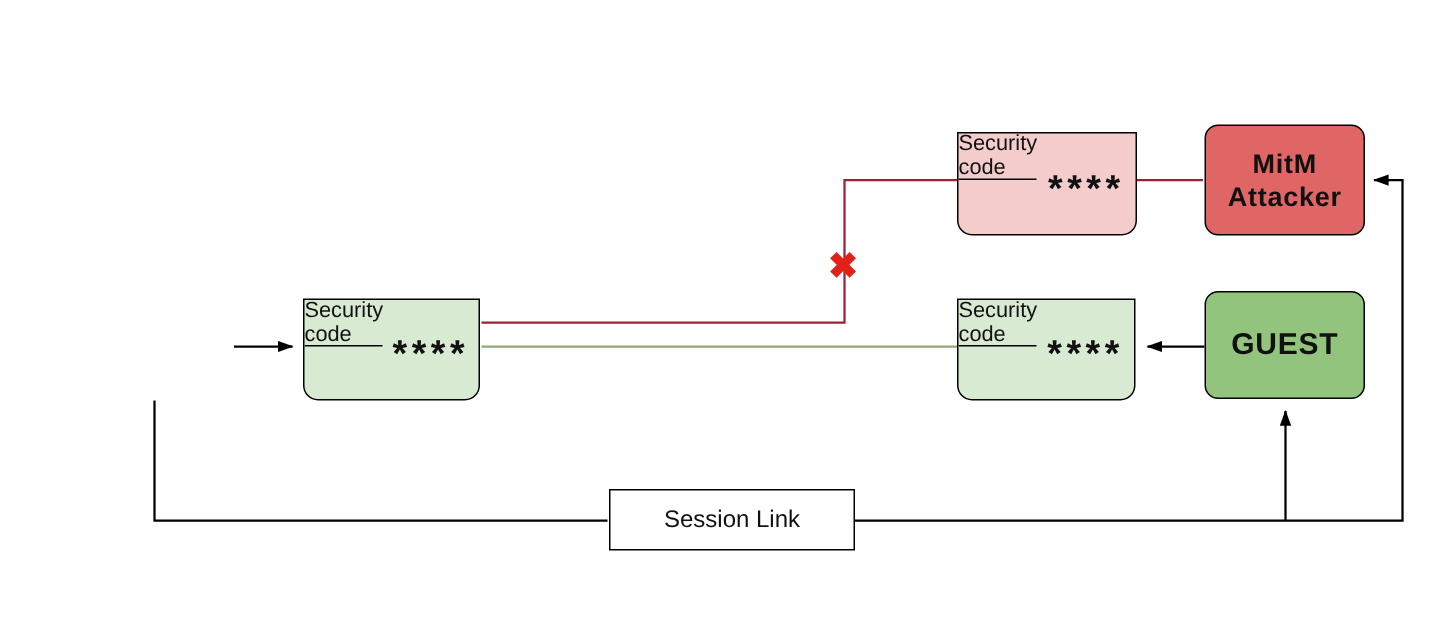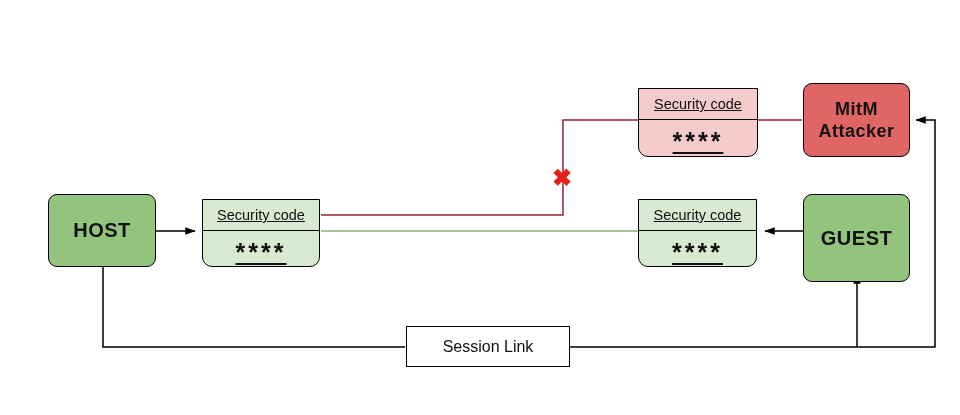--- a/index.html
+++ b/index.html
@@ -28,33 +28,32 @@
     justify-content: center;
     text-align: center;
     font-weight: bold;
     font-size: 20px;
     letter-spacing: 0.5px;
   }
   .node-green { background: var(--node-green, #93c47d); }
   .node-red   { background: var(--node-red, #e06666); font-size: 18px; line-height: 1.25; padding: 0 8px; }
 
   .node-host    { left: 48px;  top: 194px; width: 108px; height: 73px; }
-  .node-guest   { left: 803px; top: 194px; width: 107px; height: 88px; }
+  .node-guest   { left: 803px; top: 194px; width: 107px; height: 72px; }
   .node-attacker{ left: 803px; top: 83px;  width: 107px; height: 74px; }
 
   .code-box {
     position: absolute;
     z-index: 2;
     box-sizing: border-box;
     border: 1px solid var(--border-black, #000000);
     border-radius: 0 0 10px 10px;
     display: flex;
-    flex-direction: column;
+    flex-direction: row;
     overflow: hidden;
-    text-decoration: underline;
   }
   .code-green { background: var(--code-green, #d9ead3); }
   .code-red   { background: var(--code-red, #f4cccc); }
   .code-host     { left: 202px; top: 199px; width: 118px; height: 68px; }
   .code-attacker { left: 638px; top: 88px;  width: 120px; height: 69px; }
   .code-guest    { left: 638px; top: 199px; width: 119px; height: 68px; }
 
   .code-title {
     height: 30px;
     flex: 0 0 30px;
@@ -122,23 +121,20 @@
 
     <path class="wire-black" d="M553,347 H935 V120 H916" marker-end="url(#arrow-black)"></path>
 
     <path class="wire-black" d="M857,347 V274" marker-end="url(#arrow-black)"></path>
 
     <path class="wire-green" d="M321,231 H638" stroke="#8faa77"></path>
 
     <path class="wire-red" d="M321,215 H563 V120 H802" stroke="#9b2235"></path>
   </svg>
 
-  <div class="node node-green node-host">
-    <span>HOST</span>
-  </div>
 
   <div class="code-box code-green code-host">
     <div class="code-title">Security code</div>
     <div class="code-value">****</div>
   </div>
 
   <div class="code-box code-red code-attacker">
     <div class="code-title">Security code</div>
     <div class="code-value">****</div>
   </div>

